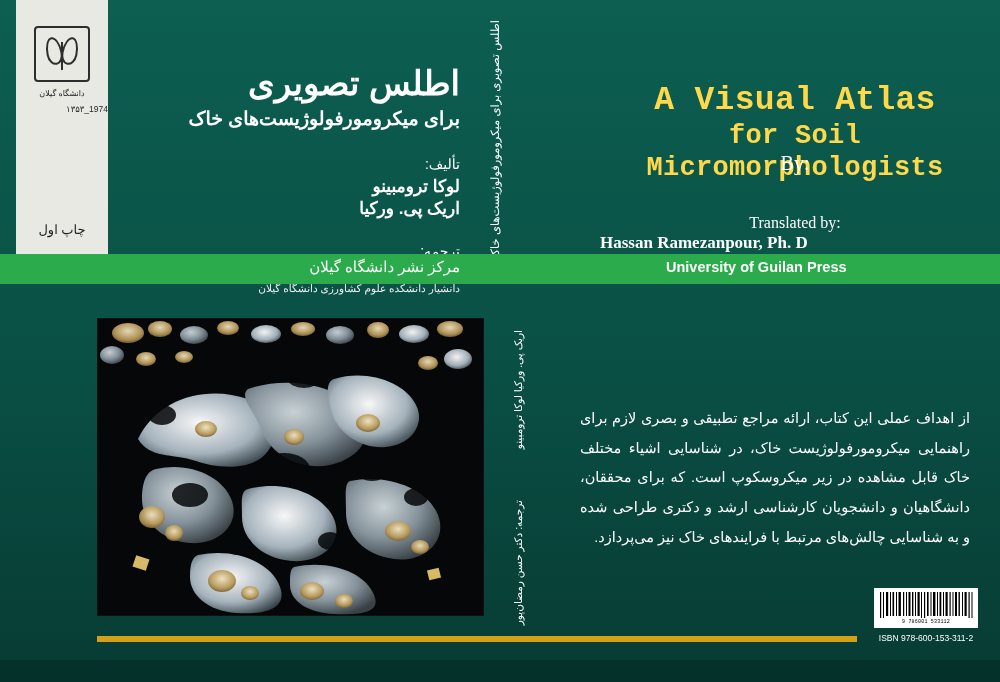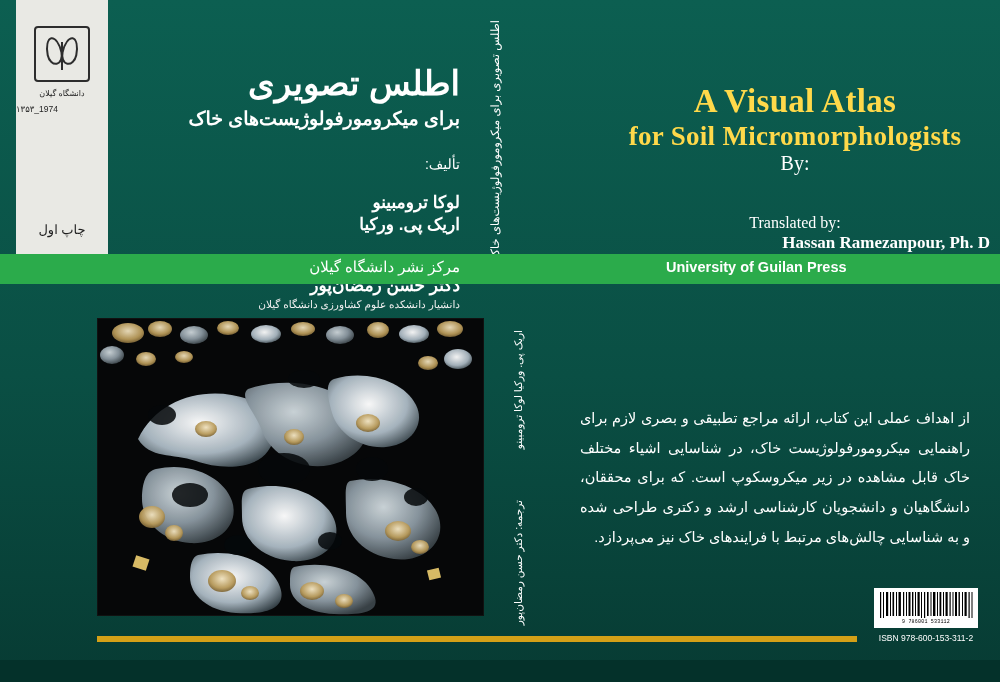--- a/index.html
+++ b/index.html
@@ -93,21 +93,21 @@
     text-align: center;
     color: #1f1f1f;
     font-size: 8px;
     direction: rtl;
     line-height: 1.5;
   }
   .logo-year {
     position: absolute;
     left: 0; top: 104px;
     width: 92px;
-    text-align: left;
+    text-align: right;
     color: #1f1f1f;
     font-size: 8.5px;
     letter-spacing: .5px;
   }
   .edition-label {
     position: absolute;
     left: 0; top: 222px;
     width: 92px;
     text-align: center;
     color: #1f1f1f;
@@ -132,21 +132,21 @@
     margin-bottom: 2px;
   }
   .fa-subtitle {
     font-size: 19px;
     font-weight: bold;
     color: #ffffff;
     margin-bottom: 26px;
   }
   .fa-byline-label {
     font-size: 14px;
-    margin-bottom: 20px;
+    margin-bottom: 4px;
   }
   .fa-author {
     font-size: 17px;
     font-weight: bold;
     line-height: 1.35;
   }
   .fa-trans-label {
     font-size: 14px;
     margin-top: 22px;
   }
@@ -192,21 +192,21 @@
     overflow: hidden;
   }
 
   
   .en-title {
     position: absolute;
     left: 600px; top: 82px;
     width: 390px;
     text-align: center;
     color: #ffd94a;
-    font-family: Liberation Serif, serif;
+    font-family: Liberation Mono, monospace;
     font-weight: bold;
     font-size: 33px;
     line-height: 1.18;
     letter-spacing: .3px;
   }
   .en-title .line2 { font-size: 27px; }
   .en-by {
     position: absolute;
     left: 600px; top: 152px;
     width: 390px;
@@ -232,21 +232,21 @@
     width: 390px;
     text-align: center;
     color: #ffffff;
     font-family: "Liberation Serif", serif;
     font-size: 16px;
   }
   .en-translator {
     position: absolute;
     left: 600px; top: 233px;
     width: 390px;
-    text-align: right;
+    text-align: left;
     color: #ffffff;
     font-family: "Liberation Serif", serif;
     font-weight: bold;
     font-size: 17px;
   }
 
   
   .blurb {
     position: absolute;
     left: 580px; top: 368px;

